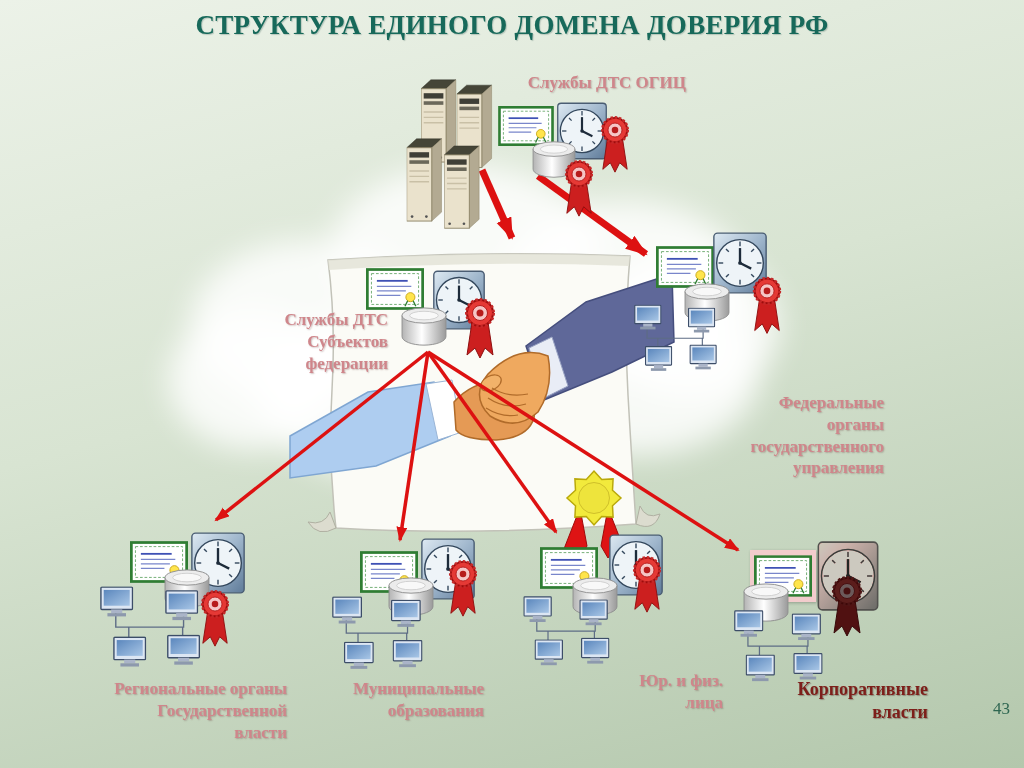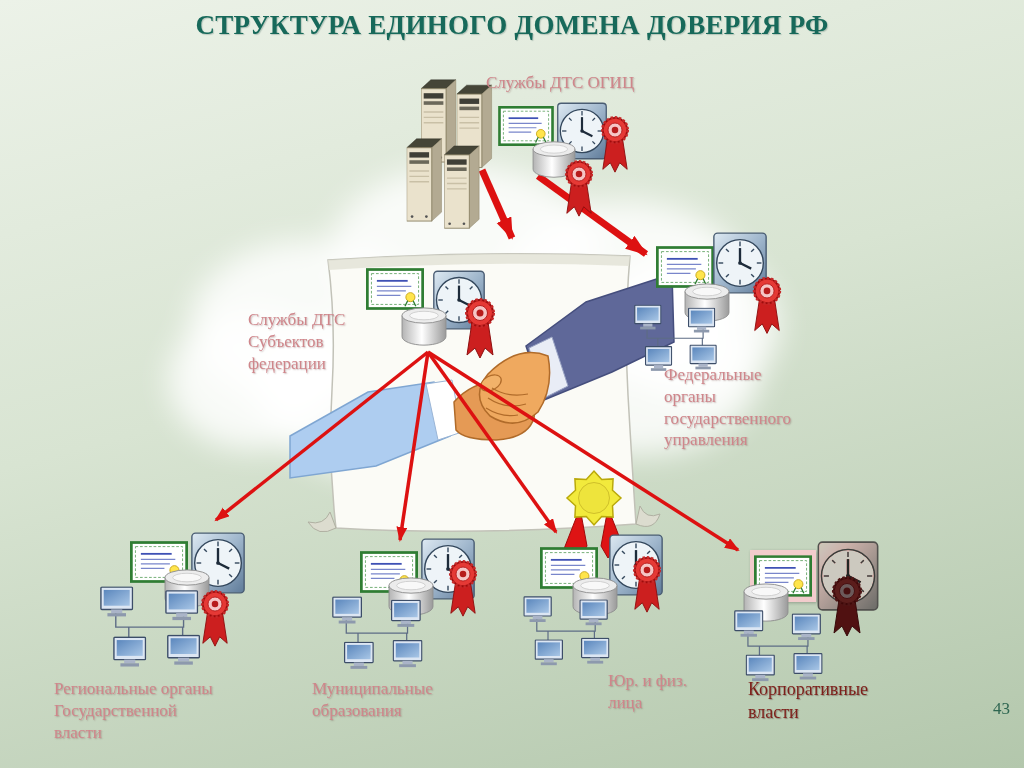--- a/index.html
+++ b/index.html
@@ -12,21 +12,21 @@
   .title { position:absolute; top:10px; left:0; width:100%; text-align:center;
     font-size:27px; font-weight:bold; letter-spacing:0.3px; color:var(--title,#17695a); z-index:7;
     text-shadow:1px 1px 1px rgba(40,80,70,0.25); }
   .center-art { position:absolute; left:272px; top:240px; width:410px; height:320px; z-index:2; }
   .arrows { position:absolute; left:0; top:0; z-index:3; pointer-events:none; }
   .icon { position:absolute; z-index:4; }
   .pinkbg { position:absolute; z-index:4; background:#f2cccc; padding:4px; box-shadow:1px 1px 3px rgba(0,0,0,0.25); }
   .pinkbg svg { display:block; width:100%; height:100%; }
   .dark-clock { filter: sepia(0.55) hue-rotate(-40deg) saturate(1.3) brightness(0.8); }
   .dark-ribbon { filter: brightness(0.45) saturate(0.8); }
-  .lbl { position:absolute; z-index:6; font-weight:normal; text-align:left; white-space:pre-line;
+  .lbl { position:absolute; z-index:6; font-weight:bold; text-align:right; white-space:pre-line;
     color:var(--label-pink,#cf868b); font-size:17px; line-height:1.28;
     text-shadow:1px 1px 1.5px rgba(100,50,50,0.3); }
   .lbl.maroon { color:var(--label-maroon,#7d1f1a); font-size:18px;
     text-shadow:1px 1px 1px rgba(60,20,20,0.35); }
   .page-num { position:absolute; left:953px; top:699px; font-size:17px;
     color:var(--page-number,#2e6651); z-index:7;margin-left:40px; }
 </style>
 </head>
 <body>
 
@@ -232,21 +232,21 @@
       </svg>
     <svg class="icon" style="left:682px;top:282px;width:50px;height:42px">
         <use href="#sym-cyl"></use>
       </svg>
     <svg class="icon" style="left:750px;top:276px;width:34px;height:60px">
         <use href="#sym-ribbon"></use>
       </svg>
     <svg class="icon" style="left:634px;top:304px;width:86px;height:70px">
         <use href="#sym-pcs"></use>
       </svg>
-    <div class="lbl" style="left:664px;top:364px;width:220px">Федеральные
+    <div class="lbl" style="left:664px;top:392px;width:220px">Федеральные
 органы
 государственного
 управления</div>
   </div>
 
   <div>
     <svg class="icon" style="left:130px;top:540px;width:58px;height:44px">
         <use href="#sym-cert"></use>
       </svg>
     <svg class="icon" style="left:190px;top:530px;width:56px;height:66px">
@@ -254,42 +254,42 @@
       </svg>
     <svg class="icon" style="left:162px;top:568px;width:50px;height:42px">
         <use href="#sym-cyl"></use>
       </svg>
     <svg class="icon" style="left:198px;top:590px;width:34px;height:58px">
         <use href="#sym-ribbon"></use>
       </svg>
     <svg class="icon" style="left:100px;top:586px;width:104px;height:84px">
         <use href="#sym-pcs"></use>
       </svg>
-    <div class="lbl" style="left:54px;top:678px;width:245px">Региональные органы
+    <div class="lbl" style="left:42px;top:678px;width:245px">Региональные органы
 Государственной
 власти</div>
   </div>
 
   <div>
     <svg class="icon" style="left:360px;top:550px;width:58px;height:44px">
         <use href="#sym-cert"></use>
       </svg>
     <svg class="icon" style="left:420px;top:536px;width:56px;height:66px">
         <use href="#sym-clock"></use>
       </svg>
     <svg class="icon" style="left:386px;top:576px;width:50px;height:42px">
         <use href="#sym-cyl"></use>
       </svg>
     <svg class="icon" style="left:446px;top:560px;width:34px;height:58px">
         <use href="#sym-ribbon"></use>
       </svg>
     <svg class="icon" style="left:332px;top:596px;width:94px;height:76px">
         <use href="#sym-pcs"></use>
       </svg>
-    <div class="lbl" style="left:312px;top:678px;width:180px">Муниципальные
+    <div class="lbl" style="left:304px;top:678px;width:180px">Муниципальные
 образования</div>
   </div>
 
   <div>
     <svg class="icon" style="left:540px;top:546px;width:58px;height:44px">
         <use href="#sym-cert"></use>
       </svg>
     <svg class="icon" style="left:608px;top:532px;width:56px;height:66px">
         <use href="#sym-clock"></use>
       </svg>

